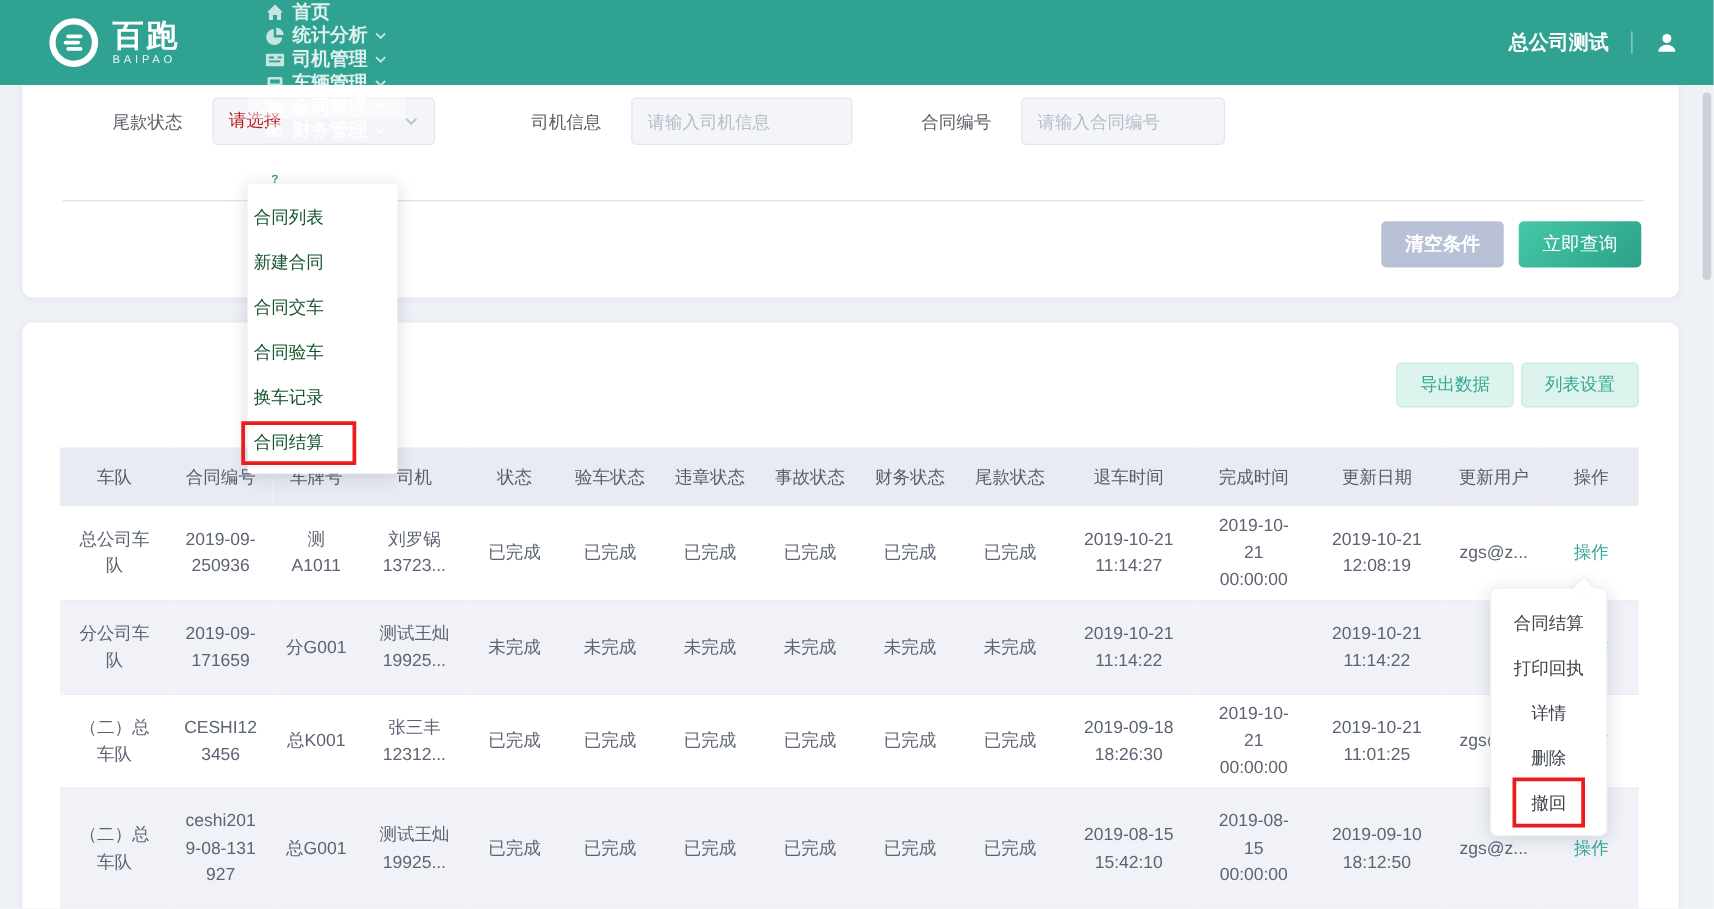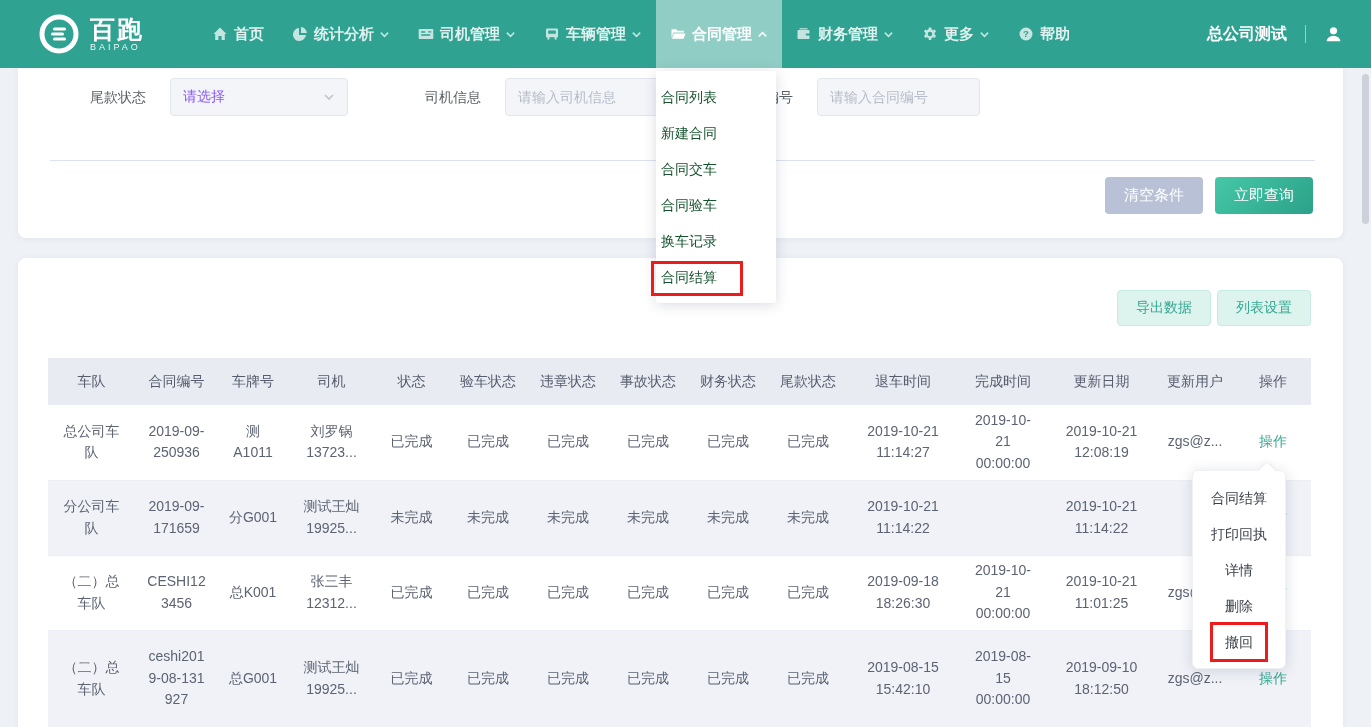--- a/index.html
+++ b/index.html
@@ -13,21 +13,21 @@
   
   .navbar{
     position:absolute; left:0; top:0; width:1371px; height:68px;
     background:var(--navbar,#2fa291); display:flex; align-items:stretch; z-index:100;gap:24px;
   }
   .brand{ display:flex; align-items:center; padding-left:36px; width:172px; }
   .brand-icon{ display:flex; }
   .brand-text{ display:flex; flex-direction:column; margin-left:8px; color:#fff; }
   .brand-name{ font-size:25px; font-weight:bold; line-height:26px; letter-spacing:2px; }
   .brand-sub{ font-size:9px; letter-spacing:3px; opacity:.92; }
-  .nav-menu{ display:flex; align-items:stretch; margin-left:2px; }
+  .nav-menu{ display:flex; align-items:stretch; margin-left:2px;flex-direction:column; }
   .nav-item{ display:flex; align-items:center; height:68px; padding:0 14px;
     color:rgba(255,255,255,.85); font-size:15px; font-weight:600; cursor:pointer; position:relative; }
   .nav-item .nicon{ display:flex; margin-right:6px; color:rgba(255,255,255,.72); }
   .nav-item .nchev{ display:flex; margin-left:5px; color:rgba(255,255,255,.72); }
   .nav-item.active{ background:rgba(255,255,255,.47); color:#fff; }
   .nav-item.active .nicon,.nav-item.active .nchev{ color:#fff; }
   .nav-right{ margin-left:auto; display:flex; align-items:center; gap:18px; padding-right:28px; color:#fff; }
   .account{ font-size:16px; font-weight:600; }
   .nav-divider{ width:1px; height:18px; background:rgba(255,255,255,.5); }
   .user-ic{ display:flex; cursor:pointer; }
@@ -52,32 +52,32 @@
   .table-card{ top:258px; height:469px; z-index:10; border-radius:8px 8px 0 0;padding-left:28px; }
 
   
   .f-label{ position:absolute; font-size:14px; color:#5a6066; }
   .lab-balance{ left:72px; top:33px; }
   .lab-driver{ left:407px; top:33px; }
   .lab-contract{ left:719px; top:33px; }
   .f-select{ position:absolute; left:152px; top:22px; width:178px; height:38px;
     background:#f3f5f9; border:1px solid #e1e5ee; border-radius:4px;
     display:flex; align-items:center; padding:0 12px; cursor:pointer; }
-  .f-ph{ color:#8b5cf6; flex:1; }
+  .f-ph{ color:#b91c1c; flex:1; }
   .s-chev{ display:flex; color:#c0c4cc; }
   .f-input{ position:absolute; top:22px; height:38px; background:#f3f5f9;
     border:1px solid #e1e5ee; border-radius:4px; padding:0 12px; font-size:14px;
     color:#6d28d9; font-family:inherit; outline:none; }
   .f-input::placeholder{ color:#b6bcc8; }
   .inp-driver{ left:487px; width:177px; }
   .inp-contract{ left:799px; width:163px; }
   .f-divider{ position:absolute; left:32px; right:28px; top:104px; height:1px; background:#dde2f0; }
   .btn{ position:absolute; top:121px; width:98px; height:37px; border:none; border-radius:4px;
     font-size:15px; color:#fff; cursor:pointer; font-family:inherit; }
-  .btn-clear{ left:1087px; background:var(--clear-button,#b9c1d6); }
+  .btn-clear{ left:1087px; background:var(--clear-button,#b9c1d6);font-weight:bold; }
   .btn-search{ left:1197px; background:linear-gradient(135deg,var(--search-grad-1,#46c8a7),var(--search-grad-2,#2ba189)); }
 
   
   .btn-soft{ position:absolute; top:32px; width:94px; height:36px; border-radius:4px;
     background:var(--accent-light,#dcf3ee); border:1px solid #c6ebe2;
     color:var(--accent,#35a892); font-size:14px; cursor:pointer; font-family:inherit; }
   .btn-export{ left:1099px; }
   .btn-settings{ left:1199px; }
 
   

